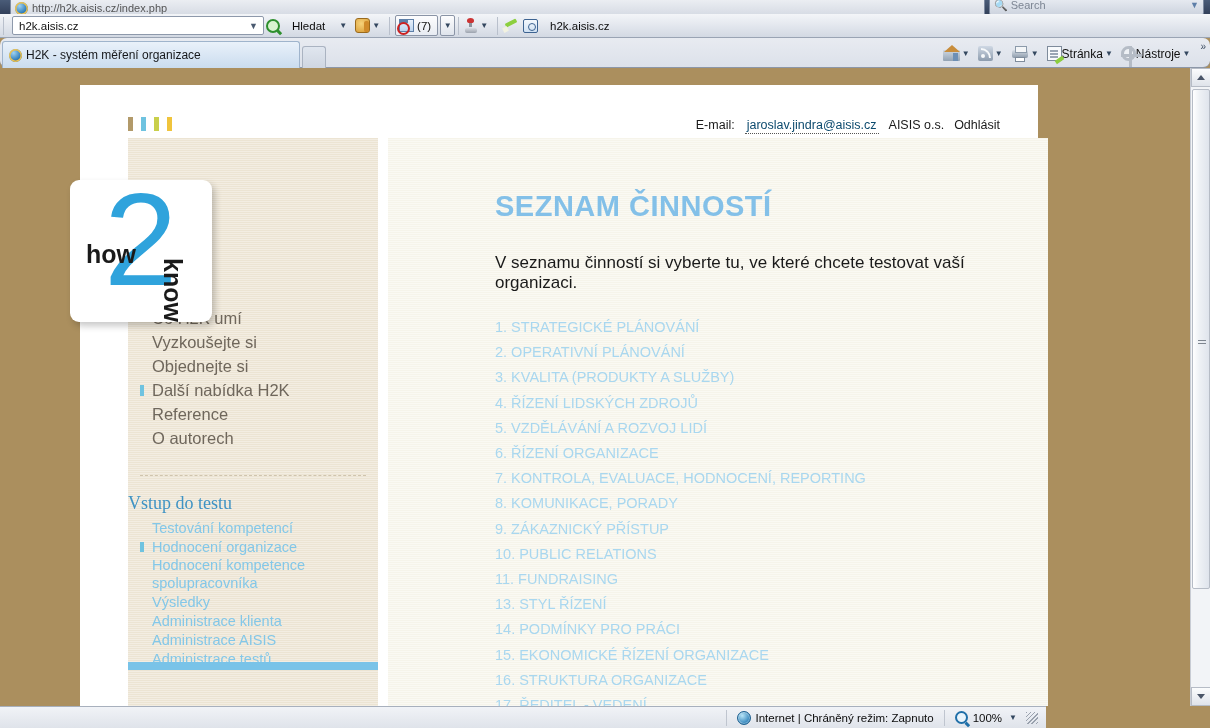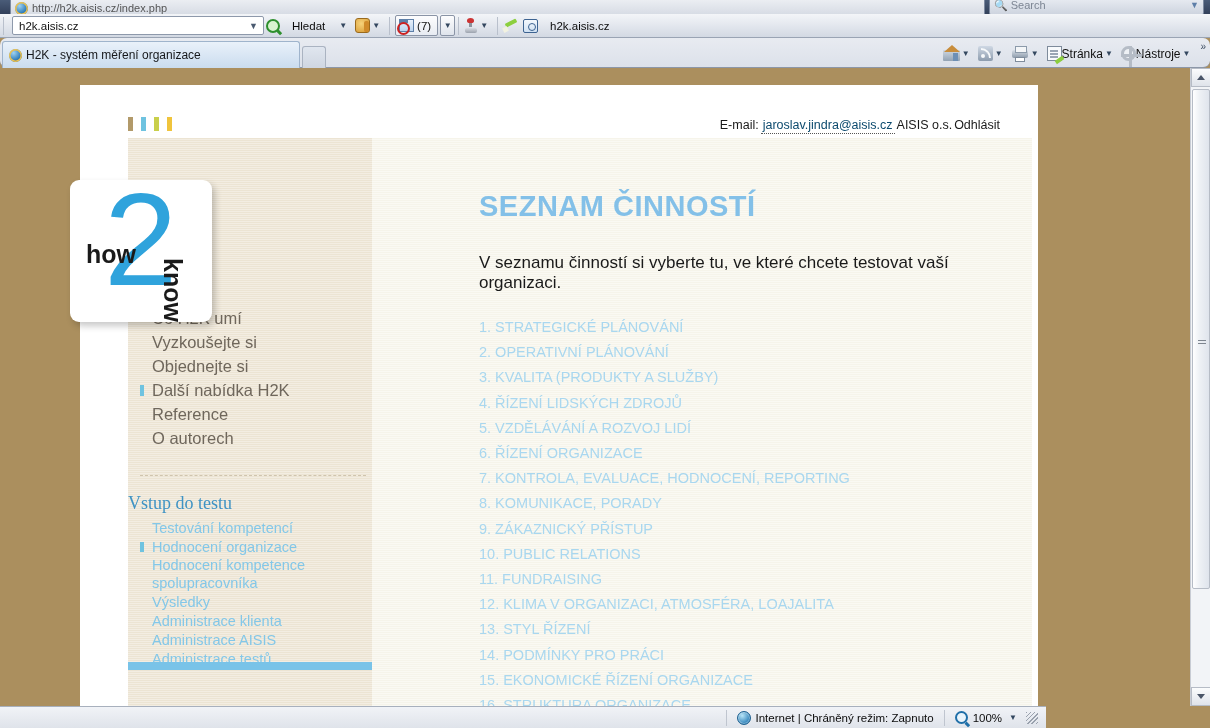--- a/index.html
+++ b/index.html
@@ -153,40 +153,40 @@
   }
   .page-canvas {
     position:absolute; left:80px; top:17px; width:958px; height:625px;
     background:#ffffff;
   }
   .site-topbar { position:absolute; left:0; top:0; width:958px; height:53px; background:#fff; }
   .colorbars { position:absolute; left:48px; top:32px; display:flex; gap:8px; }
   .colorbars i { display:block; width:5px; height:14px; }
   .topbar-right {
     position:absolute; right:38px; top:33px;
-    display:flex; align-items:baseline; gap:2px;
+    display:flex; align-items:baseline; gap:10px;
     font-size:12.5px; color:#1a1a1a; white-space:nowrap;
   }
   .topbar-right .lbl-email{ color:#1a1a1a; }
   .topbar-right .email-link{
     color:#0c4a6e; text-decoration:none;
     border-bottom:1px dotted #555; padding:0 2px 1px 2px;
   }
   .topbar-right .org{ color:#1a1a1a; }
   .topbar-right .logout{ color:#1a1a1a; text-decoration:none;text-align:right; }
 
   .site-body { position:absolute; left:0; top:53px; width:958px; height:572px; }
   .sidebar {
     position:absolute; left:48px; top:0; width:250px; height:572px;
     background:#ece4d3;
     background-image:
       repeating-linear-gradient(0deg, rgba(255,255,255,.35) 0 1px, rgba(0,0,0,0) 1px 2px);
   }
   .content {
-    position:absolute; left:292px; top:0; width:660px; height:572px;
+    position:absolute; left:308px; top:0; width:660px; height:572px;
     background:#f6f4ea;
     background-image:
       repeating-linear-gradient(0deg, rgba(255,255,255,.45) 0 1px, rgba(0,0,0,0) 1px 2px);
   }
 
   .logo-card {
     position:absolute; left:-58px; top:42px; width:142px; height:142px;
     background:#ffffff; border-radius:9px;
     box-shadow: 3px 4px 7px rgba(0,0,0,.22);
     z-index:5; overflow:hidden;
@@ -494,21 +494,20 @@
             <a class="activity-item" href="#">2. OPERATIVNÍ PLÁNOVÁNÍ</a>
             <a class="activity-item" href="#">3. KVALITA (PRODUKTY A SLUŽBY)</a>
             <a class="activity-item" href="#">4. ŘÍZENÍ LIDSKÝCH ZDROJŮ</a>
             <a class="activity-item" href="#">5. VZDĚLÁVÁNÍ A ROZVOJ LIDÍ</a>
             <a class="activity-item" href="#">6. ŘÍZENÍ ORGANIZACE</a>
             <a class="activity-item" href="#">7. KONTROLA, EVALUACE, HODNOCENÍ, REPORTING</a>
             <a class="activity-item" href="#">8. KOMUNIKACE, PORADY</a>
             <a class="activity-item" href="#">9. ZÁKAZNICKÝ PŘÍSTUP</a>
             <a class="activity-item" href="#">10. PUBLIC RELATIONS</a>
             <a class="activity-item" href="#">11. FUNDRAISING</a>
-            <a class="activity-item" href="#">12. KLIMA V ORGANIZACI, ATMOSFÉRA, LOAJALITA</a>
             <a class="activity-item" href="#">13. STYL ŘÍZENÍ</a>
             <a class="activity-item" href="#">14. PODMÍNKY PRO PRÁCI</a>
             <a class="activity-item" href="#">15. EKONOMICKÉ ŘÍZENÍ ORGANIZACE</a>
             <a class="activity-item" href="#">16. STRUKTURA ORGANIZACE</a>
             <a class="activity-item" href="#">17. ŘEDITEL - VEDENÍ</a>
 
           </div>
         </div>
       </div>
 

